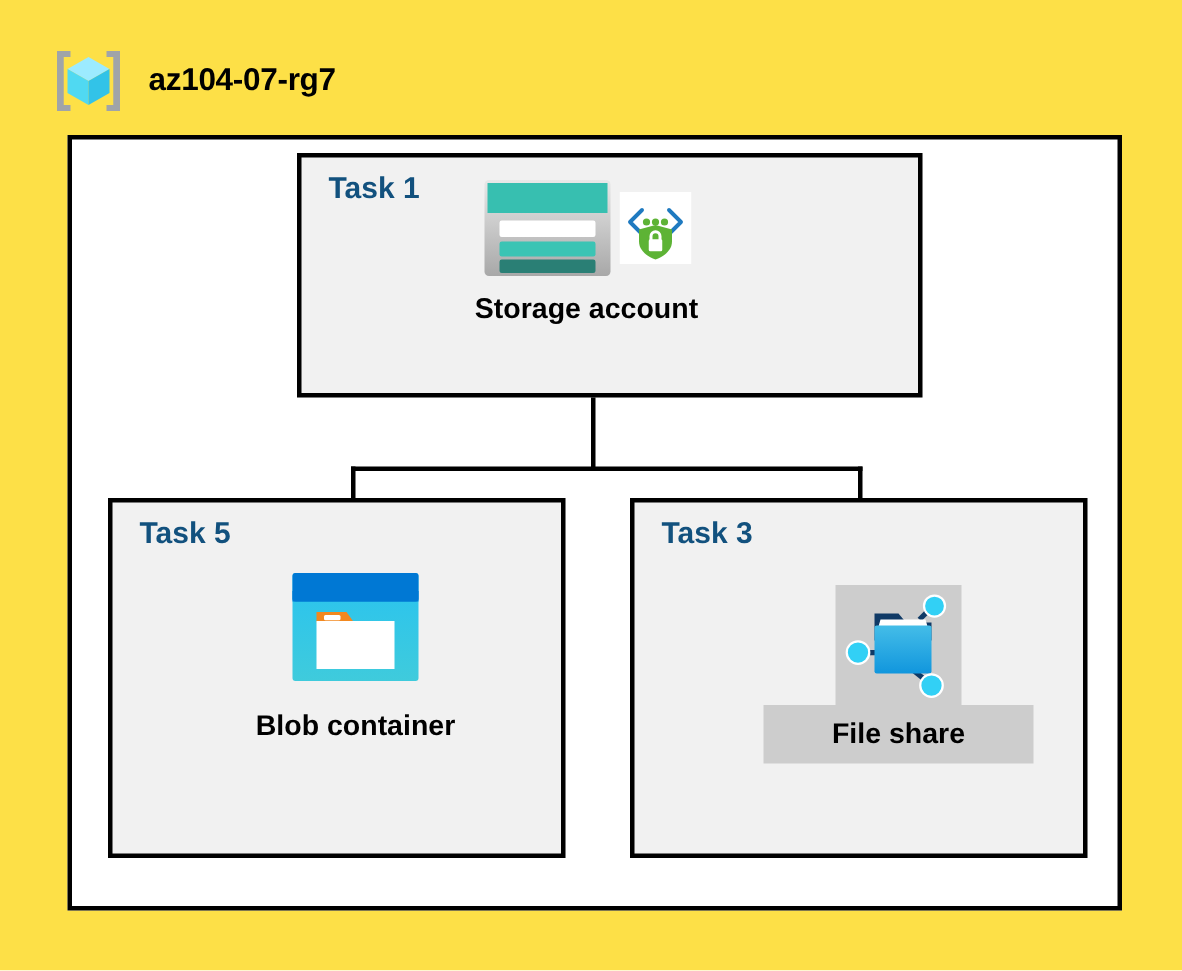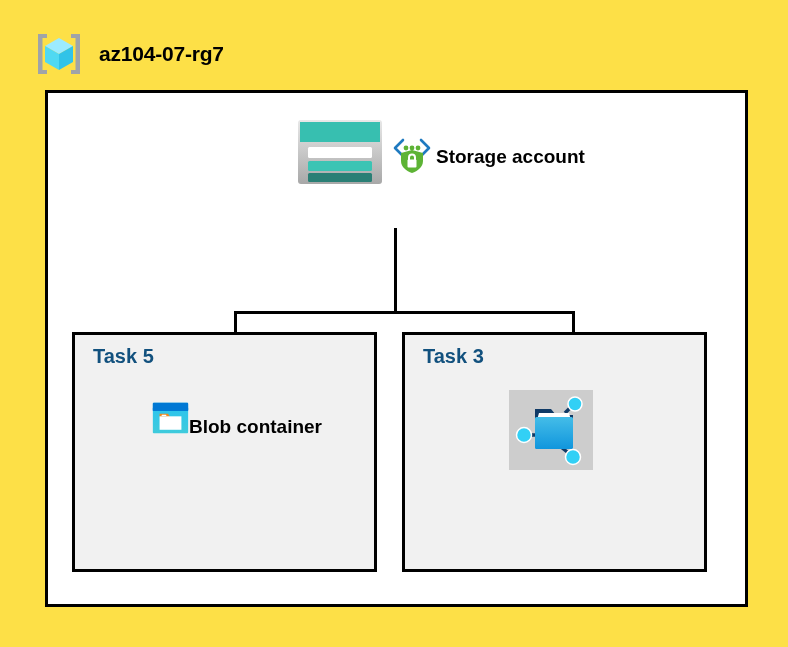--- a/index.html
+++ b/index.html
@@ -52,36 +52,37 @@
 
   
   .task-box {
     position: absolute;
     background: #F1F1F1;
     border: 3px solid #000000;
     box-sizing: border-box;
   }
   #task-1-box { left: 198px; top: 102px; width: 417px; height: 163px; }
   #task-2-box { left: 72px;  top: 332px; width: 305px; height: 240px; }
-  #task-3-box { left: 402px; top: 332px; width: 305px; height: 240px; text-decoration: underline; }
+  #task-3-box { left: 420px; top: 332px; width: 305px; height: 240px; text-decoration: underline; }
 
   .task-label {
     position: absolute;
     left: 18px;
     top: 10px;
     font-size: 20px;
     font-weight: bold;
     color: #12517E;
     white-space: nowrap;
   }
 
   
   .node {
     position: absolute;
     display: flex;
+    flex-direction: column;
     align-items: center;
   }
   .node-caption {
     font-size: 19px;
     font-weight: bold;
     color: #000000;
     white-space: nowrap;
     text-align: center;
   }
 
@@ -145,20 +146,23 @@
     <div id="rg-title">az104-07-rg7</div>
   </div>
 
   <div id="rg-boundary"></div>
 
   <div id="conn-trunk" class="conn"></div>
   <div id="conn-cross" class="conn"></div>
   <div id="conn-left-drop" class="conn"></div>
   <div id="conn-right-drop" class="conn"></div>
 
+  <div id="task-1-box" class="task-box">
+    <div class="task-label">Task 1</div>
+  </div>
 
   <div id="node-storage" class="node">
     <div id="storage-icon-row">
       <svg width="88" height="68" viewBox="0 0 88 68">
         <defs>
           <linearGradient id="stgBody" x1="0" y1="0" x2="0" y2="1">
             <stop offset="0" stop-color="#E8E8E8"></stop>
             <stop offset="1" stop-color="#A8A8A8"></stop>
           </linearGradient>
         </defs>
@@ -235,15 +239,18 @@
 
         <path d="M26 20 L56 20 L58 27 L24 27 Z" fill="#FFFFFF"></path>
 
         <rect x="22" y="24" width="38" height="32" rx="1.5" fill="url(#fsFolder)"></rect>
 
         <circle cx="62" cy="11" r="7" fill="#32D0F5" stroke="#FFFFFF" stroke-width="1.5"></circle>
         <circle cx="11" cy="42" r="7.5" fill="#32D0F5" stroke="#FFFFFF" stroke-width="1.5"></circle>
         <circle cx="60" cy="64" r="7.5" fill="#32D0F5" stroke="#FFFFFF" stroke-width="1.5"></circle>
       </svg>
     </div>
+    <div id="fs-label-band">
+      <div class="node-caption">File share</div>
+    </div>
   </div>
 
 </div>
 
 </body></html>

